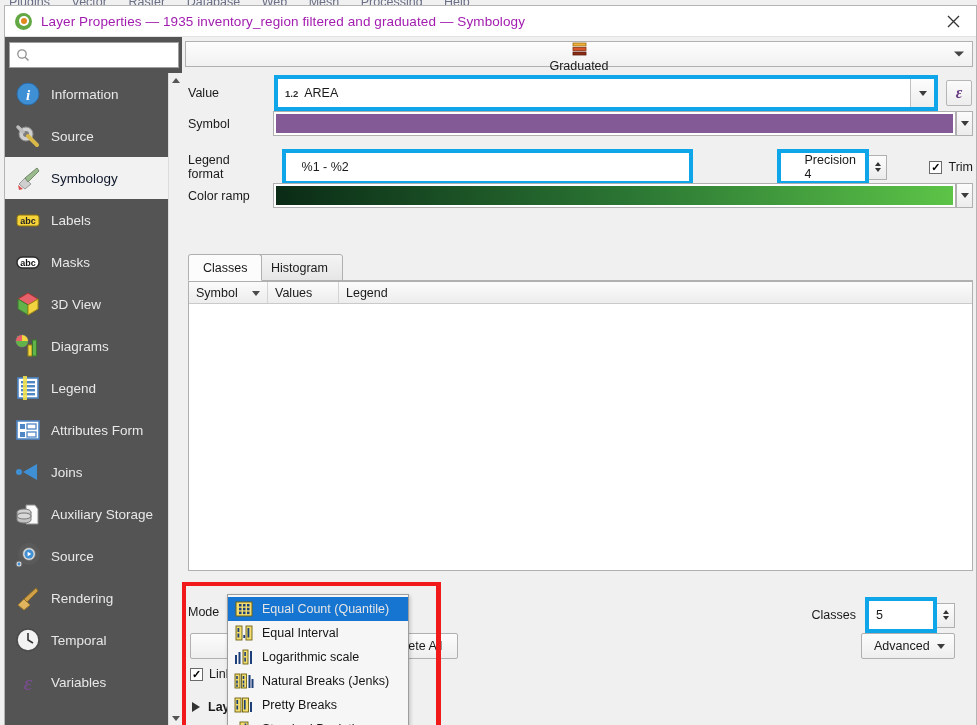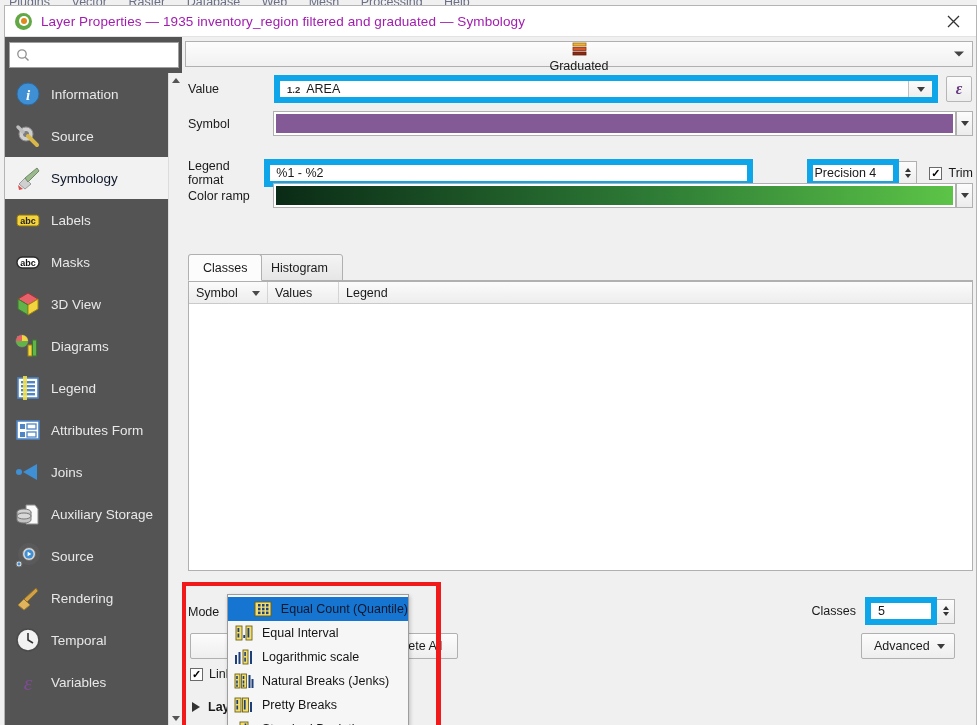--- a/index.html
+++ b/index.html
@@ -142,22 +142,22 @@
   .combo-arrow {
     position: absolute; right: 8px; top: 50%; transform: translateY(-50%);
     width: 0; height: 0;
     border-left: 5px solid transparent; border-right: 5px solid transparent;
     border-top: 5px solid #444;
   }
 
   .flabel { width: 86px; font-size: 12.5px; color: #1a1a1a; }
 
   .field {
-    background: #ffffff; border: 6px solid #0ea5e9;
-    height: 28px; display: flex; align-items: center;
+    background: #ffffff; border: 4px solid #0ea5e9;
+    height: 36px; display: flex; align-items: center;
     font-size: 12.5px;
   }
   .field.combo { background: #ffffff; position: relative; }
   .field .drop {
     position: absolute; right: 0; top: 0; bottom: 0; width: 24px;
     background: linear-gradient(#fcfcfc, #eeeeee);
     border-left: 1px solid #c0c0c0;
     display: flex; align-items: center; justify-content: center;
   }
   .tri-down {
@@ -261,21 +261,21 @@
     position: absolute; left: 45px; top: 21px; width: 182px;
     background: #f6f6f6; border: 1px solid #9d9d9d;
     box-shadow: 1px 2px 4px rgba(0,0,0,.22);
     padding: 2px 0;
     z-index: 80;
   }
   .mitem {
     height: 24px; display: flex; align-items: center;
     font-size: 12.5px; padding-left: 5px; color: #151515;
   }
-  .mitem.sel { background: #1675d1; color: #0f172a; justify-content: flex-end; }
+  .mitem.sel { background: #1675d1; color: #e5e5e5; }
   .mitem .mico { width: 22px; height: 16px; margin-right: 7px; flex: 0 0 auto; }
 
   .tri-right {
     width: 0; height: 0;
     border-top: 5px solid transparent; border-bottom: 5px solid transparent;
     border-left: 8px solid #333;
   }
 </style>
 </head>
 <body>
@@ -539,27 +539,27 @@
         <div class="row" style="top:74px; left:6px; right:3px;">
           <span class="flabel">Symbol</span>
           <div class="symbol-swatch" style="width:690px;">
             <div id="symbol-color" style="background: rgb(131, 90, 150);"></div>
           </div>
           <div class="side-drop">
               <span class="tri-down"></span>
             </div>
         </div>
 
-        <div class="row" style="top:122px; left:6px; right:3px;">
+        <div class="row" style="top:112px; left:6px; right:3px;gap:30px;">
           <span class="flabel">Legend format</span>
-          <div class="field" style="width:549px; padding-left:6px;text-align:right;">
+          <div class="field" style="width:549px; padding-left:16px;text-align:right;">
             <span>%1 - %2</span>
           </div>
           <div class="spin-wrap" style="margin-left:7px;">
-            <div class="field" style="width:92px; padding-left:1px;margin-left:47px;">
+            <div class="field" style="width:92px; padding-left:23px;margin-left:47px;">
               <span>Precision 4</span>
             </div>
             <div class="spin-btns">
               <span class="tri-up-s"></span>
               <span class="tri-dn-s"></span>
             </div>
           </div>
           <div style="display:flex;align-items:center;margin-left:12px;">
             <span class="chk">✓</span>
             <span style="margin-left:6px;">Trim</span>

